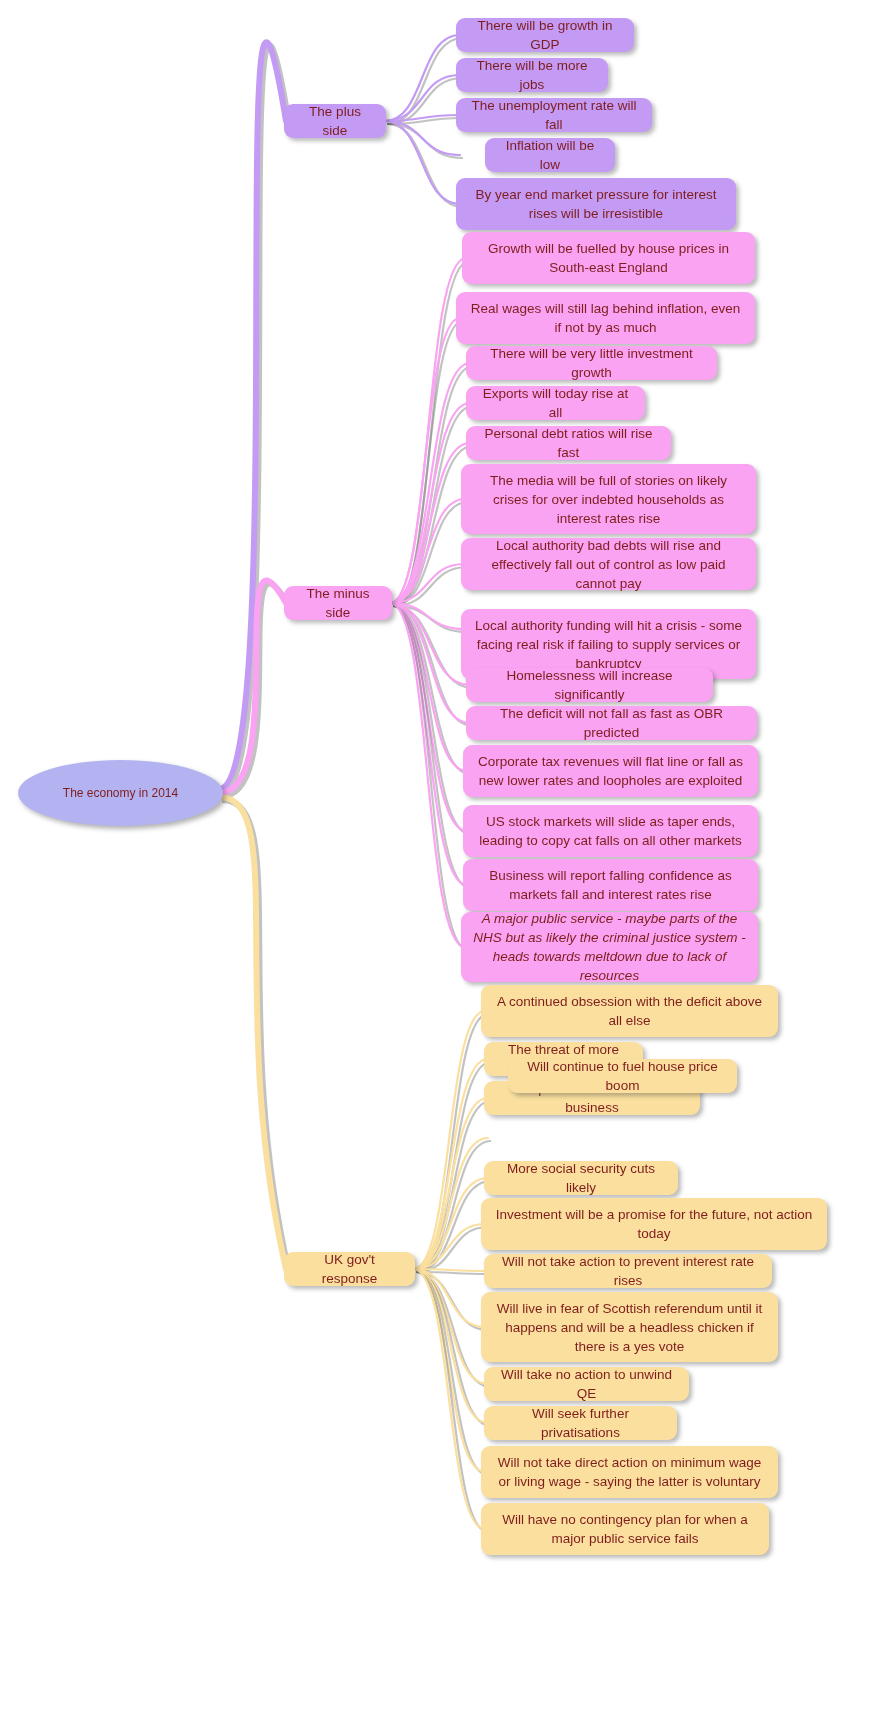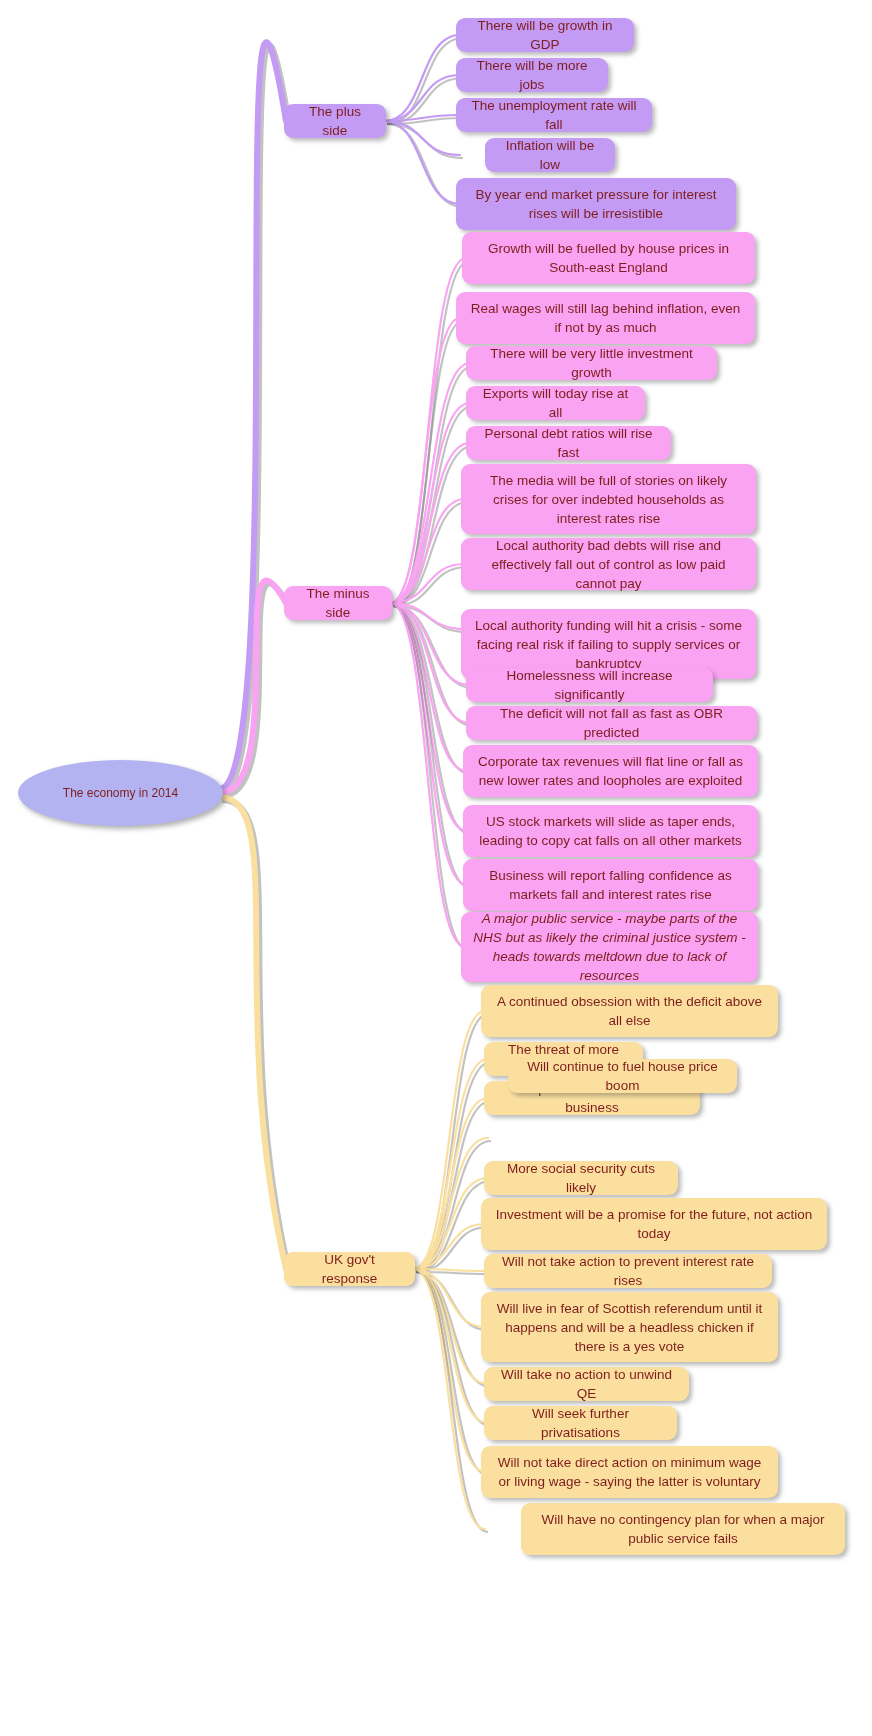--- a/index.html
+++ b/index.html
@@ -151,15 +151,15 @@
       <div class="node leaf-gov" style="left: 484px; top: 1042px; width: 159px; min-height: 34px; height: 34px;">The threat of more cuts</div>
       <div class="node leaf-gov" style="left: 484px; top: 1081px; width: 216px; min-height: 34px; height: 34px;">Emphasis on tax cuts for business</div>
       <div class="node leaf-gov" style="left: 484px; top: 1059px; width: 229px; min-height: 34px; height: 34px; margin-left: 24px;">Will continue to fuel house price boom</div>
       <div class="node leaf-gov" style="left: 484px; top: 1161px; width: 194px; min-height: 34px; height: 34px;">More social security cuts likely</div>
       <div class="node leaf-gov" style="left: 481px; top: 1198px; width: 346px; min-height: 52px; height: 52px;">Investment will be a promise for the future, not action today</div>
       <div class="node leaf-gov" style="left: 484px; top: 1254px; width: 288px; min-height: 34px; height: 34px;">Will not take action to prevent interest rate rises</div>
       <div class="node leaf-gov" style="left: 481px; top: 1292px; width: 297px; min-height: 70px; height: 70px;">Will live in fear of Scottish referendum until it happens and will be a headless chicken if there is a yes vote</div>
       <div class="node leaf-gov" style="left: 484px; top: 1367px; width: 205px; min-height: 34px; height: 34px;">Will take no action to unwind QE</div>
       <div class="node leaf-gov" style="left: 484px; top: 1406px; width: 193px; min-height: 34px; height: 34px;">Will seek further privatisations</div>
       <div class="node leaf-gov" style="left: 481px; top: 1446px; width: 297px; min-height: 52px; height: 52px;">Will not take direct action on minimum wage or living wage - saying the latter is voluntary</div>
-      <div class="node leaf-gov" style="left: 481px; top: 1503px; width: 324px; min-height: 52px; height: 52px; margin-left: 40px;">Will have no contingency plan for when a major public service fails</div>
+      <div class="node leaf-gov" style="left: 481px; top: 1503px; width: 288px; min-height: 52px; height: 52px;">Will have no contingency plan for when a major public service fails</div>
     </div>
 </div>
 
 </body></html>

